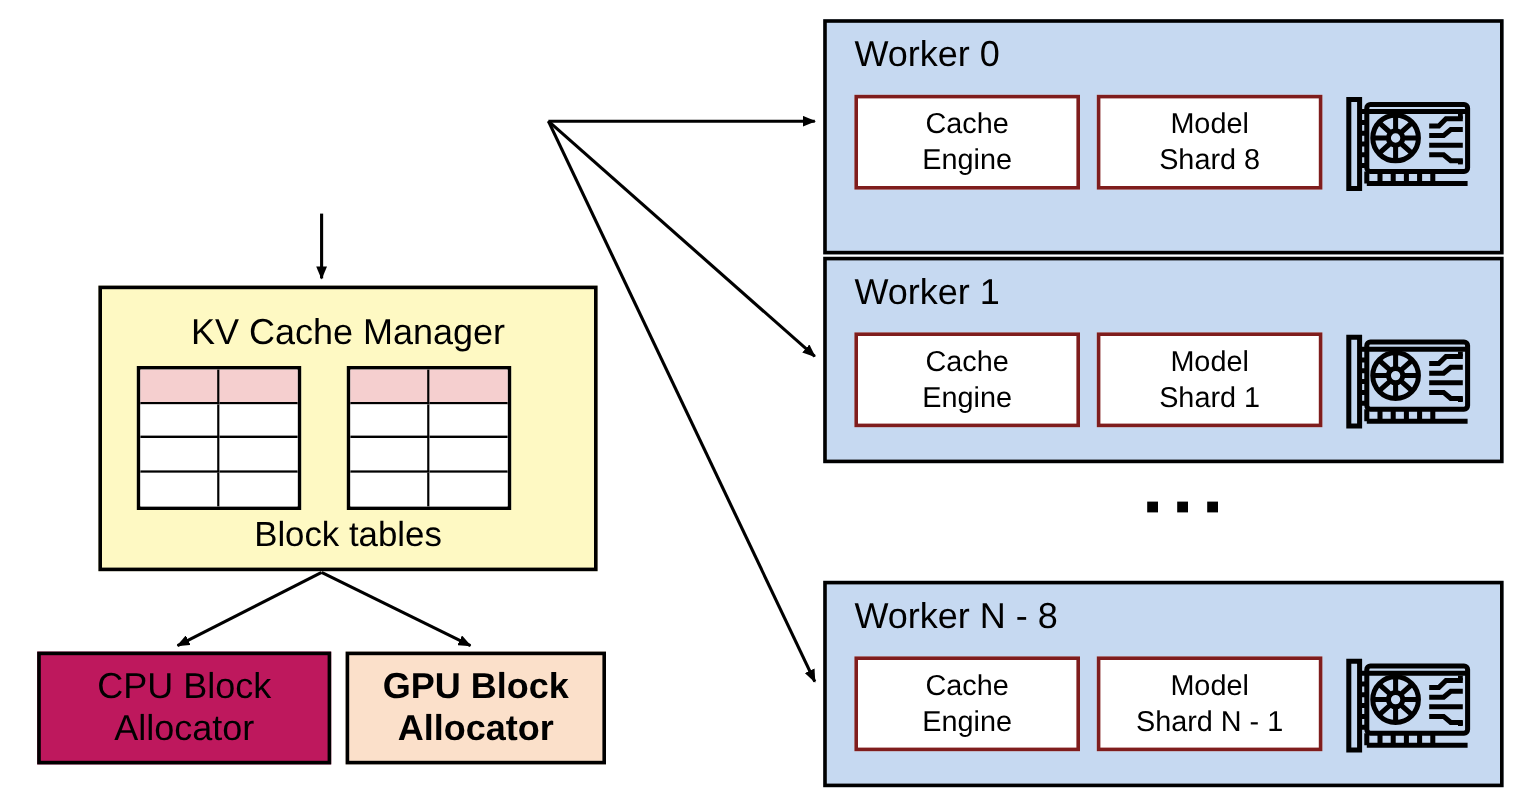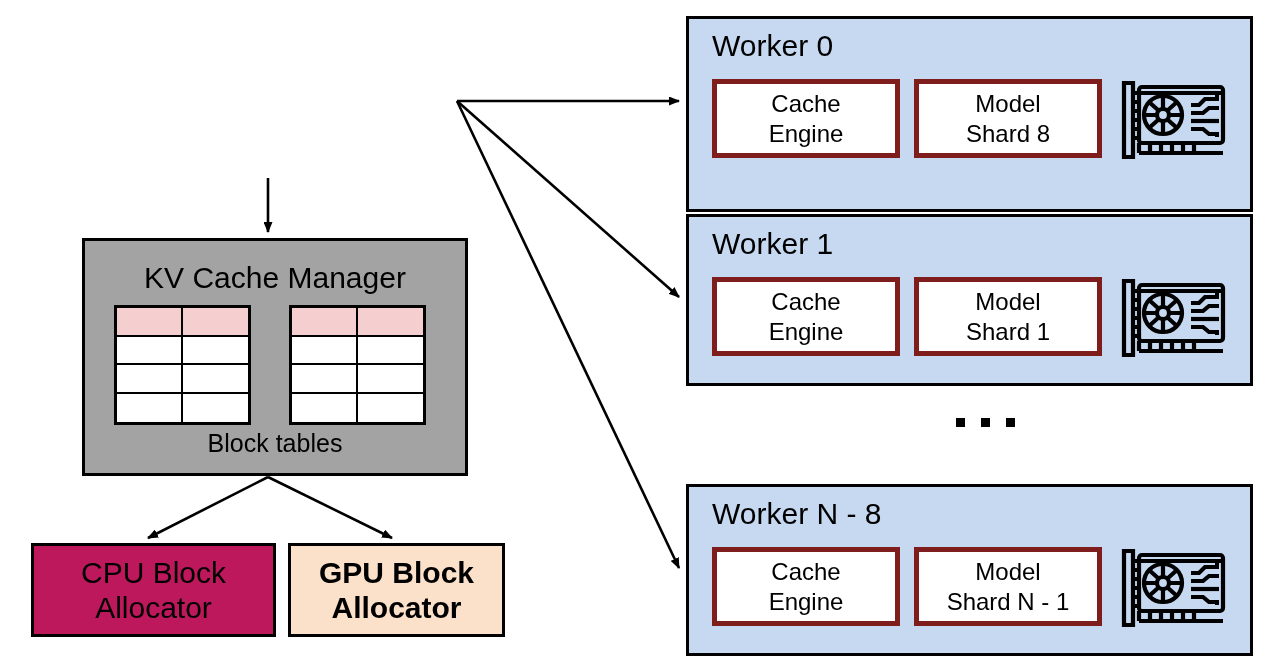--- a/index.html
+++ b/index.html
@@ -29,22 +29,22 @@
 
   
   #scheduler {
     left: 82px; top: 24px; width: 374px; height: 154px;
     background: #d8e8d0;
     font-size: 31px;
   }
 
   
   #kv-manager {
-    left: 82px; top: 238px; width: 386px; height: 238px;
-    background: #a3a3a3;
+    left: 82px; top: 238px; width: 416px; height: 238px;
+    background: #fef9c3;
     display: block;
   }
   #kv-title {
     position: absolute;
     left: 0; top: 19px; width: 100%;
     text-align: center;
     font-size: 30px;
     color: #000;
   }
   .block-table {
@@ -68,21 +68,21 @@
     border-bottom: 2px solid #000;
     background: #ffffff;
   }
   .block-cell.col-last { border-right: none; }
   .block-cell.row-last { border-bottom: none; }
   .block-cell.filled { background: #f5cfcf; }
   #kv-caption {
     position: absolute;
     left: 0; top: 188px; width: 100%;
     text-align: center;
-    font-size: 25px;
+    font-size: 29px;
   }
 
   
   #cpu-allocator {
     left: 31px; top: 543px; width: 245px; height: 94px;
     background: #be185d;
     font-size: 30px;
   }
   #gpu-allocator {
     left: 288px; top: 543px; width: 217px; height: 94px;
@@ -107,21 +107,21 @@
   .worker-title {
     position: absolute;
     left: 23px; top: 10px;
     font-size: 30px;
     color: #000;
     white-space: nowrap;
   }
   .worker-inner-box {
     position: absolute;
     box-sizing: border-box;
-    border: 5px solid #7f1d1d;
+    border: 3px solid #7f1d1d;
     background: #ffffff;
     top: 60px;
     height: 79px;
     display: flex;
     align-items: center;
     justify-content: center;
     text-align: center;
     font-size: 24px;
     line-height: 1.22;
   }

